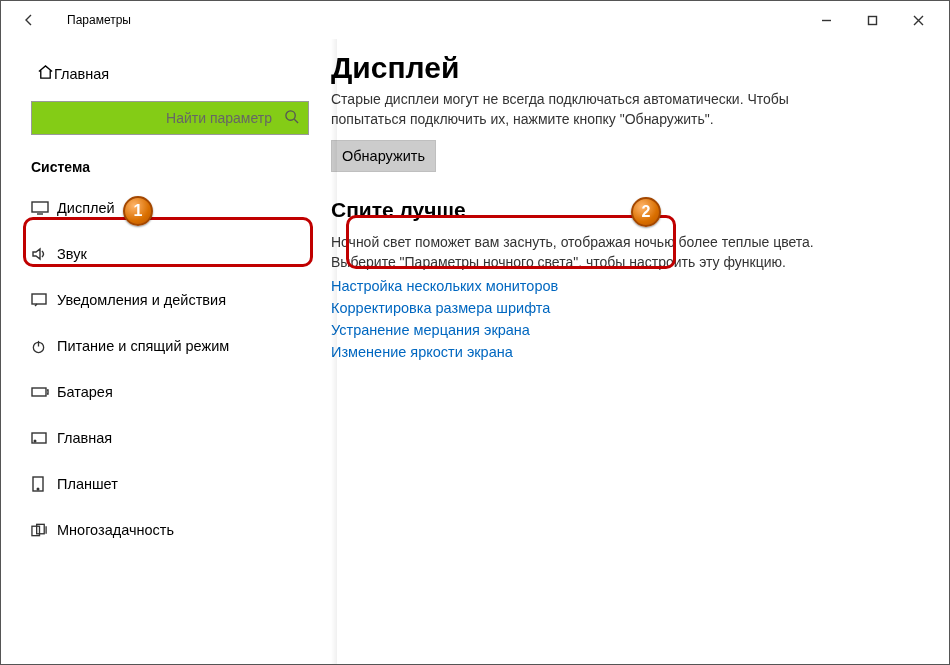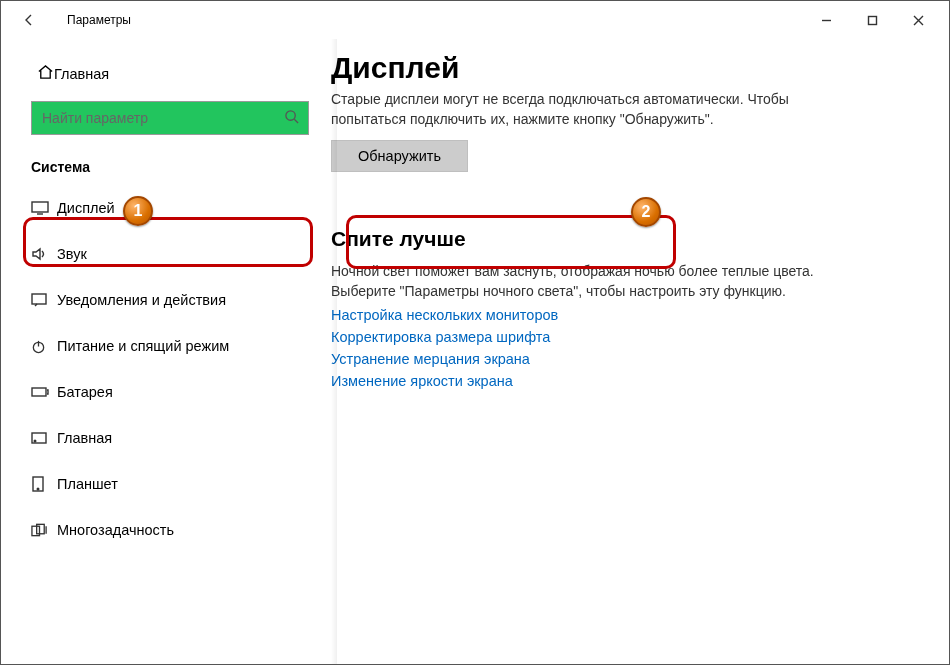--- a/index.html
+++ b/index.html
@@ -56,24 +56,25 @@
     font-size: 14.5px;
   }
   .searchwrap {
     margin: 6px 22px 8px 30px;
     position: relative;
   }
   .search {
     width: 100%;
     height: 34px;
     border: 1px solid #999;
-    background: #22c55e;
+    background: #84cc16;
     font-size: 14px;
     padding: 0 36px 0 10px;
     color:#555;
+    text-align:right;
   }
   .search::placeholder { color:#666; }
   .searchicon {
     position:absolute; right:10px; top:50%; transform:translateY(-50%);
     color:#555; font-size:15px;
   }
   .group-title {
     font-size: 14px; font-weight:600;
     padding: 16px 16px 10px 30px;
   }
@@ -123,37 +124,37 @@
   .desc {
     font-size: 14px;
     color:#333;
     line-height:1.45;
     max-width: 520px;
   }
   .btn {
     display:inline-block;
     background:#ccc;
     border:1px solid #bfbfbf;
-    padding: 7px 26px;
+    padding: 7px 10px;
     font-size:14.5px;
     margin-top: 10px;
     color:#000;
   }
   .linkbox {
     margin-top: 18px;
   }
   .link {
     color:#0067c0;
     font-size:14.5px;
     display:block;
     margin: 10px 0 18px 0;
   }
   h2 {
     font-size: 21px; font-weight:600;
-    margin-top: 55px;
+    margin-top: 26px;
     margin-bottom: 10px;
   }
   .helpgroup .link { margin: 6px 0; }
   
   svg { stroke: currentColor; fill:none; stroke-width:1.4; }
 </style>
 </head>
 <body>
 
 <div class="titlebar">

